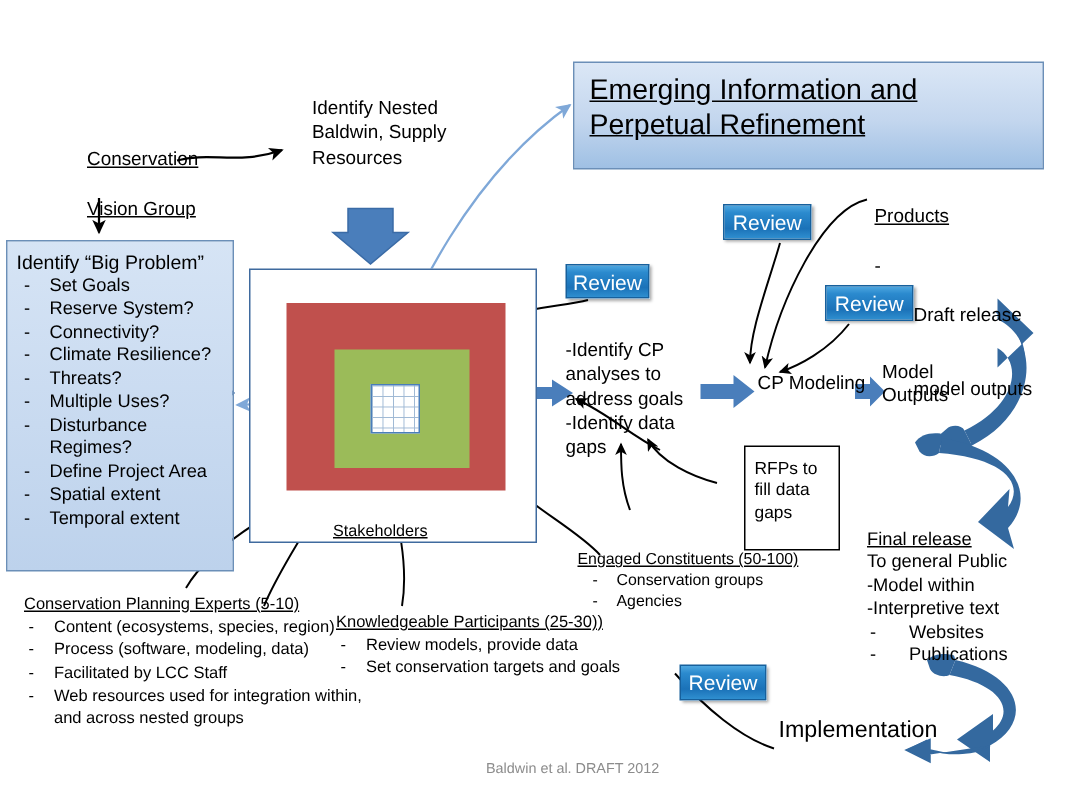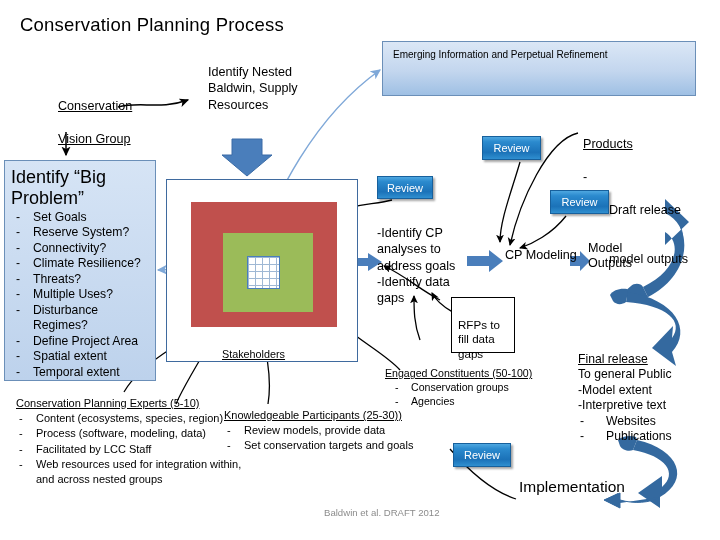--- a/index.html
+++ b/index.html
@@ -34,36 +34,36 @@
   
   #nested { left: 208px; top: 64px; }
 
   
   #big-problem {
     left: 4px; top: 160px; width: 152px; height: 221px;
     background: linear-gradient(180deg,#d6e4f5 0%, #bdd2ec 100%);
     border: 1.2px solid #6b8fb8;
     padding: 6px 5px 0 6px;
   }
-  #big-problem .hdr { font-size: 18px; margin-bottom: 1px; }
+  #big-problem .hdr { font-size: 13px; margin-bottom: 1px; }
   #big-problem ul { margin: 0; padding: 0; list-style: none; }
   #big-problem li {
     font-size: 12.2px; line-height: 1.27;
     position: relative; padding-left: 22px;
   }
   #big-problem li .dash { position: absolute; left: 5px; top: 0; }
   #big-problem li.cont { padding-left: 22px; }
 
   
   #emerging {
-    left: 382px; top: 41px; width: 314px; height: 55px;
+    left: 382px; top: 41px; width: 314px; height: 72px;
     background: linear-gradient(180deg,#dbe7f6 0%,#c3d6ee 55%,#9fc0e4 100%);
     border: 1.3px solid #6b8fb8;
     padding: 7px 10px;
-    font-size: 10px; line-height: 1.23;
+    font-size: 19px; line-height: 1.23; text-decoration: underline;
   }
 
   
   #nest-outer {
     left: 166px; top: 179px; width: 192px; height: 183px;
     border: 1.6px solid #3f6a9e; background: #ffffff;
   }
   #nest-red   { left: 24px; top: 22px; width: 146px; height: 125px;
                 background: #c0504d; position: absolute; }
   #nest-green { left: 56px; top: 53px; width: 90px;  height: 79px;
@@ -74,41 +74,41 @@
                 background-image:
                   linear-gradient(to right, #9fb8d4 .6px, transparent .6px),
                   linear-gradient(to bottom, #9fb8d4 .6px, transparent .6px);
                 background-size: 7px 7px; }
   #stakeholders { left: 222px; top: 348px; font-size: 10.8px; text-decoration: underline; }
 
   
   .review {
     background: linear-gradient(180deg,#4ea7e0 0%, #2b8ace 22%, #1b72b8 70%, #2f8fd0 100%);
     border: 1px solid #17609c;
-    color: #ffffff; font-size: 11px;
+    color: #ffffff; font-size: 14px;
     display: flex; align-items: center; justify-content: center;
     box-shadow: 1.5px 1.5px 2px rgba(0,0,0,.35);
   }
   #review-1 { left: 377px; top: 176px; width: 56px; height: 23px; }
   #review-2 { left: 482px; top: 136px; width: 59px; height: 24px; }
   #review-3 { left: 550px; top: 190px; width: 59px; height: 24px; }
   #review-4 { left: 453px; top: 443px; width: 58px; height: 24px; }
 
   
   #identify-cp  { left: 377px; top: 225px; }
   #products     { left: 583px; top: 120px; }
   #products .h  { text-decoration: underline; }
   #products .row{ position: relative; padding-left: 26px; }
   #products .row .dash { position: absolute; left: 0; top: 0; }
   #cp-modeling  { left: 505px; top: 248px; font-size: 12.6px; }
   #model-outputs{ left: 588px; top: 241px; font-size: 12.6px; line-height: 1.22; white-space: pre-line; }
   #rfps {
-    left: 451px; top: 297px; width: 64px; height: 56px;
+    left: 496px; top: 297px; width: 64px; height: 70px;
     border: 1.3px solid #000; background: #fff;
-    font-size: 11.6px; line-height: 1.24; padding: 20px 0 0 6px;
+    font-size: 11.6px; line-height: 1.24; padding: 8px 0 0 6px;
     white-space: pre-line;
   }
   #final-release { left: 578px; top: 352px; font-size: 12.2px; line-height: 1.26; }
   #final-release .h { text-decoration: underline; }
   #final-release .row { position: relative; padding-left: 28px; }
   #final-release .row .dash { position: absolute; left: 2px; top: 0; }
   #implementation { left: 519px; top: 478px; font-size: 15.5px; }
 
   
   #engaged { left: 385px; top: 367px; font-size: 10.6px; line-height: 1.30; }
@@ -206,21 +206,20 @@
     <path d="M566,216 C552,234 532,244 520,248" stroke="#000" stroke-width="1.3" fill="none" marker-end="url(#ah)"></path>
     <path d="M478,322 C462,318 440,308 432,293" stroke="#000" stroke-width="1.3" fill="none" marker-end="url(#ah)"></path>
     <path d="M450,449 C470,472 494,492 516,499" stroke="#000" stroke-width="1.3" fill="none"></path>
     <path d="M400,370 C384,352 346,334 330,312" stroke="#000" stroke-width="1.3" fill="none" marker-end="url(#ah)"></path>
     <path d="M268,404 C272,380 268,350 252,300" stroke="#000" stroke-width="1.3" fill="none" marker-end="url(#ah)"></path>
     <path d="M176,404 C186,380 212,340 240,294" stroke="#000" stroke-width="1.3" fill="none" marker-end="url(#ah)"></path>
     <path d="M420,340 C414,324 414,310 414,296" stroke="#000" stroke-width="1.3" fill="none" marker-end="url(#ah)"></path>
     <path d="M172,348 C150,362 132,378 124,392" stroke="#000" stroke-width="1.3" fill="none"></path>
   </svg>
 
-  <div class="abs" id="page-title">Conservation Planning Process</div>
 
   <div class="abs txt" id="cvg">
     <div>Conservation</div>
     <div>Vision Group</div>
     <div>(JSC)</div>
   </div>
 
   <div class="abs txt" id="nested">Identify Nested
 Baldwin, Supply
 Resources</div>
@@ -277,21 +276,21 @@
   <div class="abs" id="model-outputs">Model
 Outputs</div>
 
   <div class="abs" id="rfps">RFPs to
 fill data
 gaps</div>
 
   <div class="abs" id="final-release">
     <div class="h">Final release</div>
     <div>To general Public</div>
-    <div>-Model extent</div>
+    <div>-Model within</div>
     <div>-Interpretive text</div>
     <div class="row">
       <span class="dash">-</span>
       <span>Websites</span>
     </div>
     <div class="row">
       <span class="dash">-</span>
       <span>Publications</span>
     </div>
   </div>

